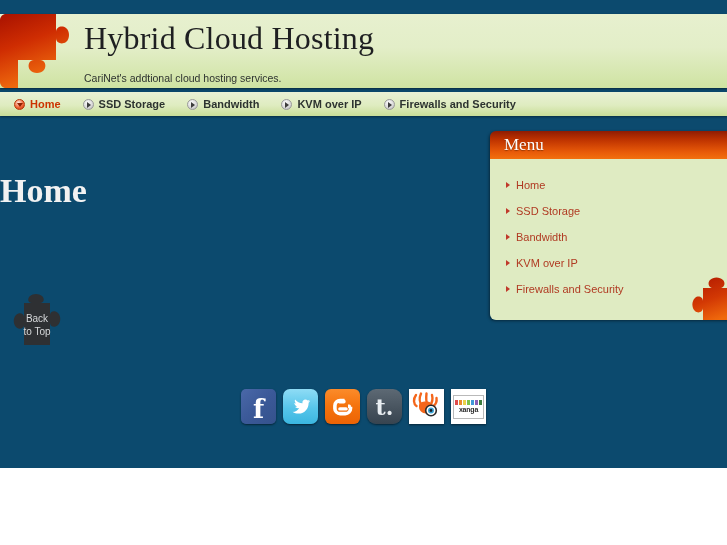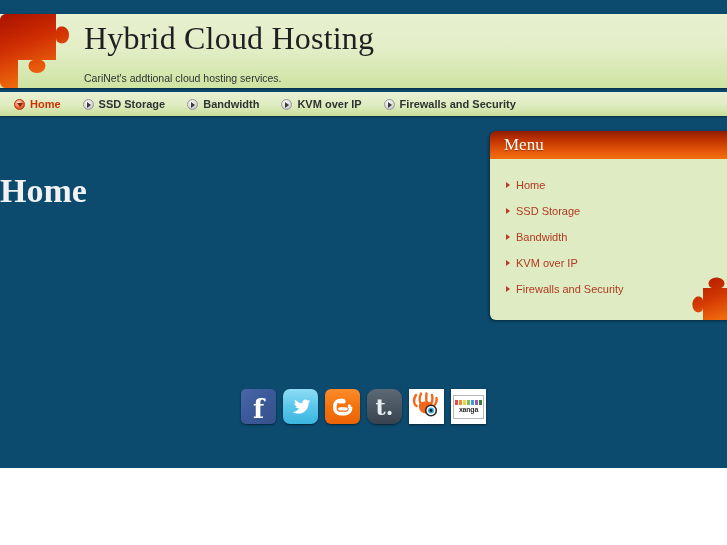--- a/index.html
+++ b/index.html
@@ -439,20 +439,44 @@
             L18,52
             L18,38
             C18,42 13,44 10,41
             C6.5,38 6.5,31 10,28
             C13,25 18,27 18,31 Z"></path>
         </svg>
       </div>
     </div>
   </div>
 
+  <div id="back-to-top">
+    <svg width="70" height="60" viewBox="0 0 70 60">
+      <path fill="#2e3033" d="
+        M22,10 L30,10
+        C26,10 25,5.5 28,3
+        C31,0.2 37,0.2 40,3
+        C43,5.5 42,10 38,10
+        L48,10
+        L48,22
+        C48,18 53,17 56,20
+        C59,23 59,29 56,32
+        C53,35 48,34 48,30
+        L48,52
+        L22,52
+        L22,32
+        C22,36 17,37 14,34
+        C11,31 11,25 14,22
+        C17,19 22,20 22,24 Z"></path>
+    </svg>
+    <div id="back-to-top-label">
+      <span>Back</span><br>
+      <span>to Top</span>
+    </div>
+  </div>
 
   <div id="social-bar">
 
     <div class="social-icon sc-facebook">
       <span>f</span>
     </div>
 
     <div class="social-icon sc-twitter">
       <svg width="26" height="22" viewBox="0 0 26 22">
         <path fill="#ffffff" d="M3,13 C7,13 9,11 10,9 C8.5,9.4 7,9 6,8 C7,8 7.6,7.7 8,7.2

